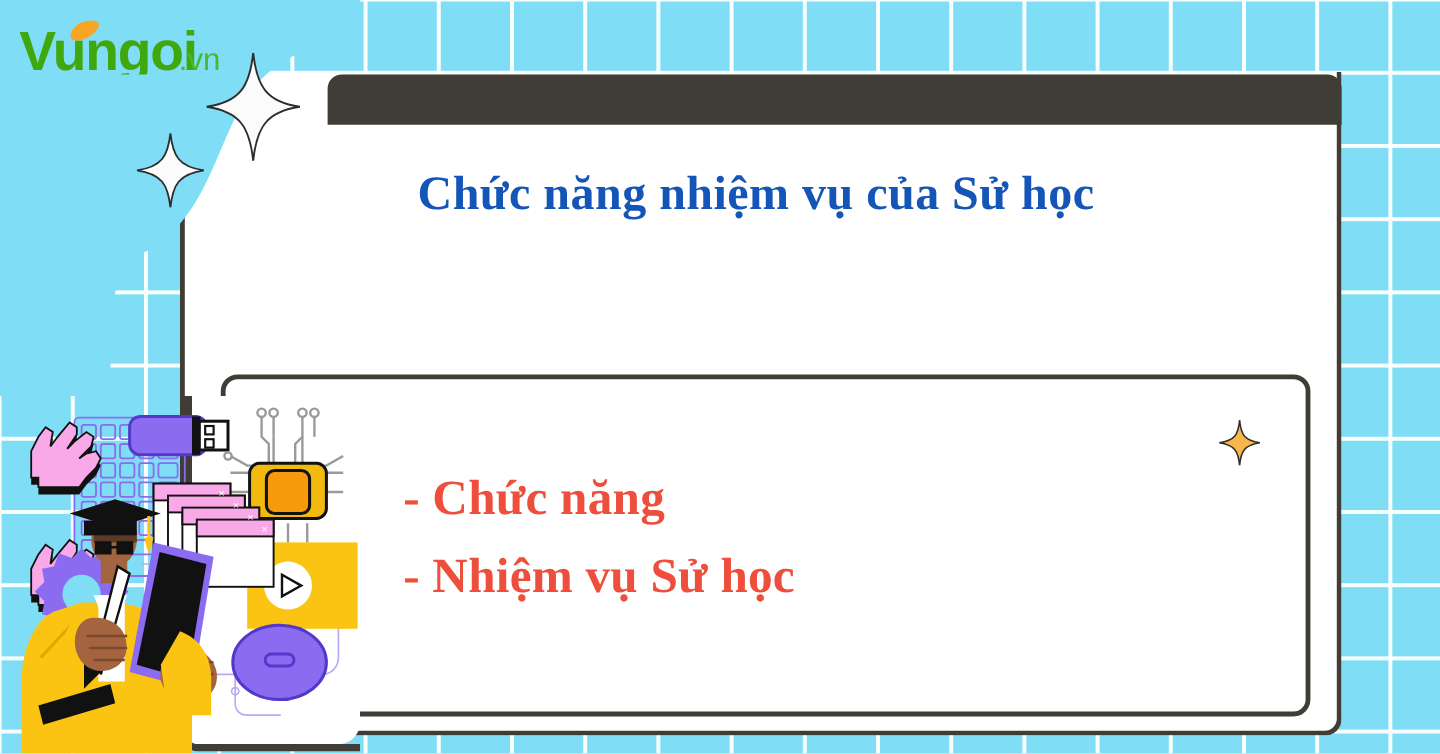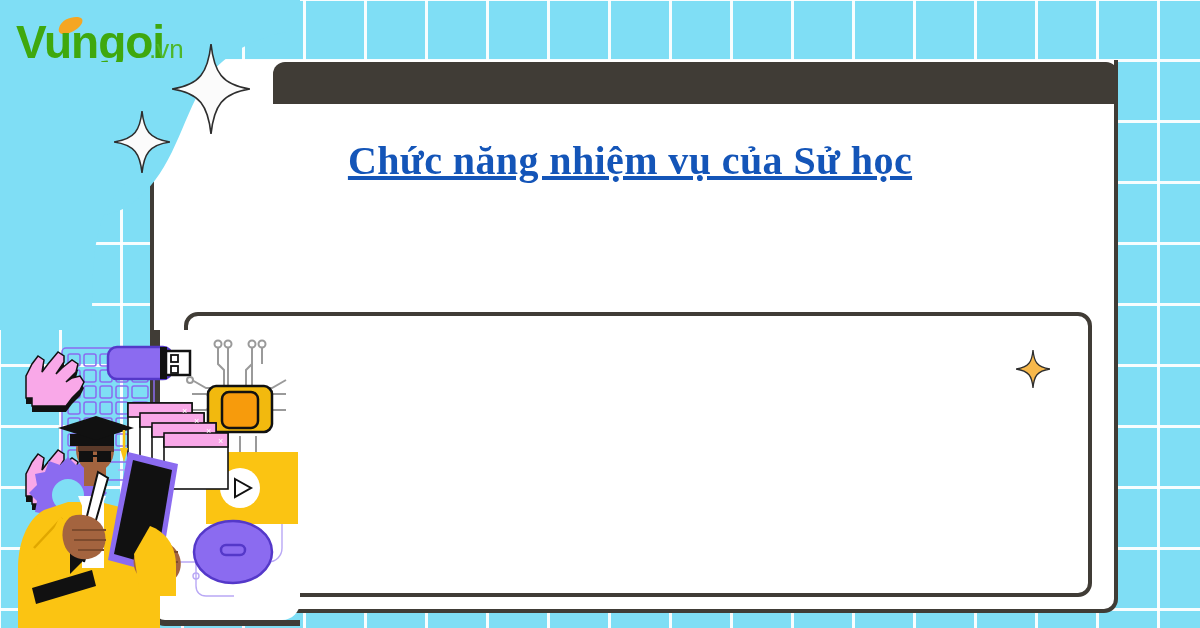--- a/index.html
+++ b/index.html
@@ -55,21 +55,20 @@
   
   .title{
     position:absolute;left:155px;top:138px;width:950px;
     text-align:center;
     color:#1455B8;
     font-weight:bold;
     font-size:40px;
     letter-spacing:.4px;
     line-height:1.15;
     white-space:nowrap;
-    text-decoration:underline;
   }
 
   
   .inner{
     position:absolute;left:184px;top:312px;width:908px;height:285px;
     border:4px solid #403C36;border-radius:14px;background:transparent;
     box-sizing:border-box;
   }
   .gold-spark{position:absolute;left:1016px;top:350px;}
 
@@ -135,20 +134,24 @@
   <div class="title">Chức năng nhiệm vụ của Sử học</div>
 
   <div class="inner"></div>
 
   <div class="gold-spark">
     <svg width="34" height="38" viewBox="0 0 34 38">
       <path d="M17,0 C18,12 21,17 34,19 C21,21 18,26 17,38 C16,26 13,21 0,19 C13,17 16,12 17,0 Z" fill="#F7B84B" stroke="#2E2E2E" stroke-width="1.3"></path>
     </svg>
   </div>
 
+  <div class="body-list">
+    <div class="body-line">- Chức năng</div>
+    <div class="body-line">- Nhiệm vụ Sử học</div>
+  </div>
 
   <div class="illo">
     <svg width="300" height="298" viewBox="0 0 300 298">
 
       <g>
         <path d="M152,-4 H300 V272 C300,282 292,290 282,290 H152 Z" fill="#FFFFFF"></path>
         <path d="M152,-4 H160 V290 H152 Z" fill="#403C36"></path>
         <path d="M184,272 H300 V276 H184 Z" fill="none"></path>
         <path d="M186,286 C175,286 166,277 166,266 V-4 H172 V266 C172,274 178,280 186,280 H300 V286 Z" fill="#403C36" opacity="0"></path>
       </g>

